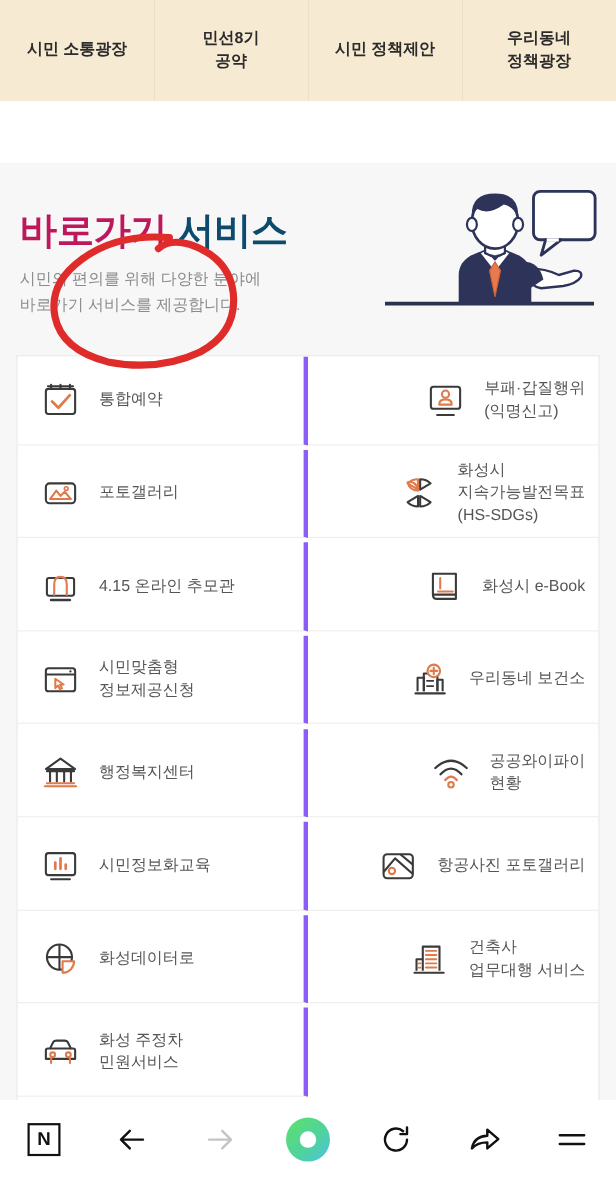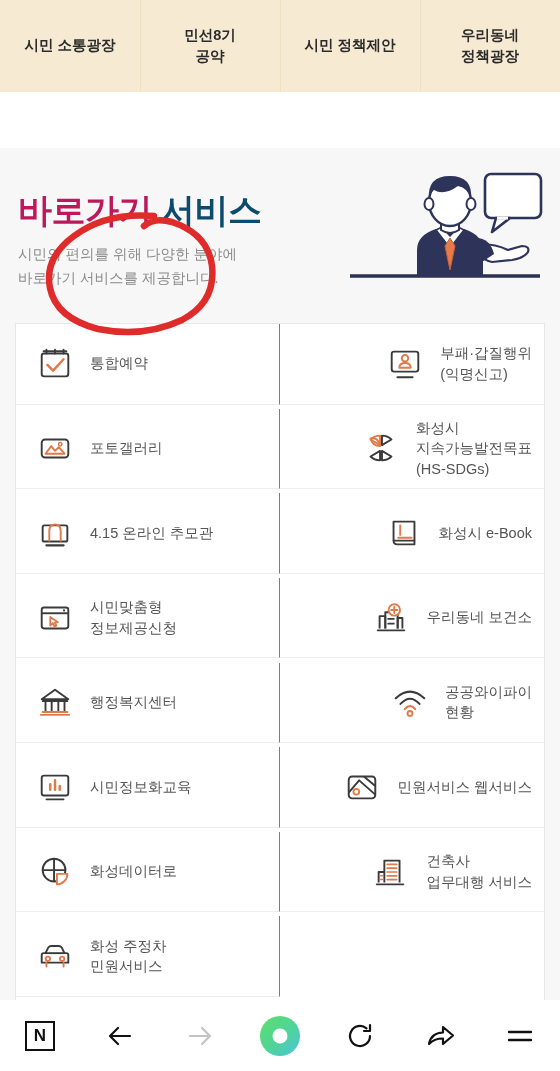--- a/index.html
+++ b/index.html
@@ -85,21 +85,21 @@
     overflow: hidden;
     height: 678px;
   }
   .cell {
     display: flex;
     align-items: center;
     gap: 14px;
     padding: 0 12px 0 18px;
     height: 80.5px;
     border-bottom: 1px solid #ededed;
-    border-right: 1px solid #8b5cf6;
+    border-right: 4px solid #8b5cf6;
     background: #fff;
   }
   .cell:nth-child(2n) { border-right: none; justify-content: flex-end; }
   .cell-icon {
     flex: 0 0 42px;
     width: 42px; height: 42px;
     display: flex; align-items: center; justify-content: center;
   }
   .cell-icon svg { width: 38px; height: 38px; display: block; }
   .cell-label {
@@ -343,21 +343,21 @@
 
       <a class="cell">
         <span class="cell-icon">
           <svg viewBox="0 0 40 40" fill="none">
             <rect x="6" y="9" width="28" height="23" rx="3.5" stroke="#3a3a3a" stroke-width="2"></rect>
             <path d="M6 26 L17 13 L34 28" stroke="#3a3a3a" stroke-width="2" stroke-linejoin="round"></path>
             <path d="M22 9 L34 19" stroke="#3a3a3a" stroke-width="2"></path>
             <circle cx="14" cy="25" r="3" stroke="#e07a4a" stroke-width="2"></circle>
           </svg>
         </span>
-        <span class="cell-label">민원서비스 웹서비스</span>
+        <span class="cell-label">항공사진 포토갤러리</span>
       </a>
 
       <a class="cell">
         <span class="cell-icon">
           <svg viewBox="0 0 40 40" fill="none">
             <circle cx="19" cy="18" r="12" stroke="#3a3a3a" stroke-width="2"></circle>
             <path d="M19 6 V30 M7 18 H31" stroke="#3a3a3a" stroke-width="2"></path>
             <path d="M22 22 H33 A11 11 0 0 1 22 33 Z" stroke="#e07a4a" stroke-width="2" stroke-linejoin="round" fill="#fff"></path>
           </svg>
         </span>

